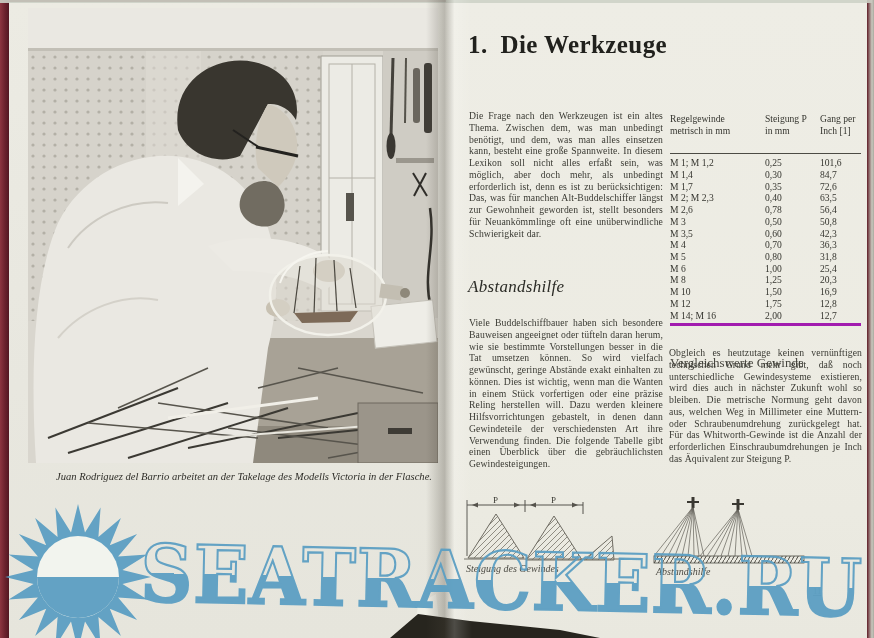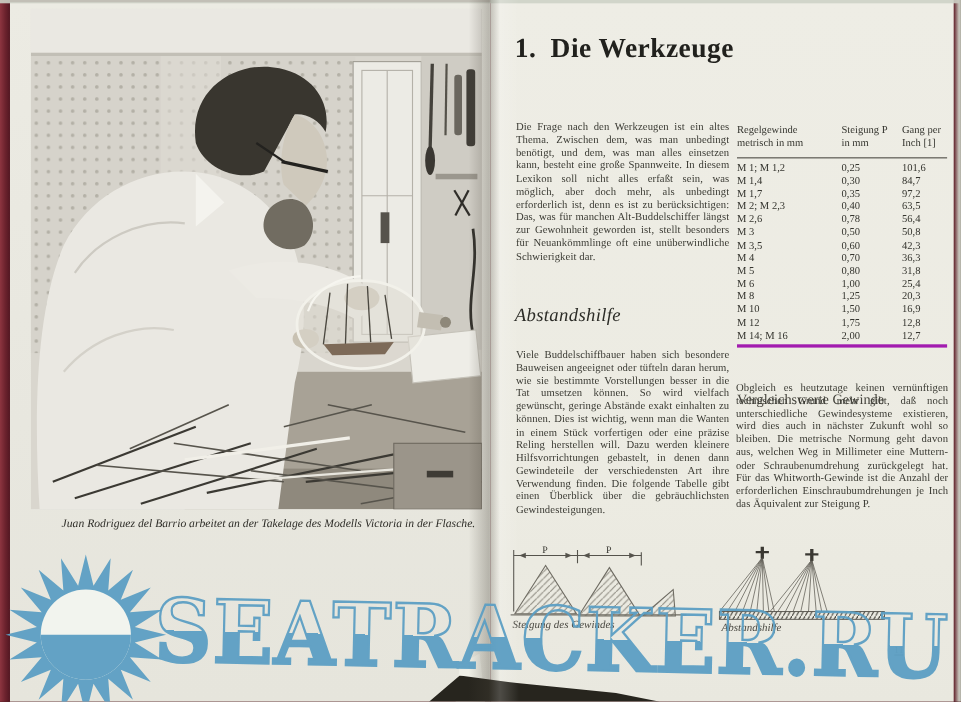--- a/index.html
+++ b/index.html
@@ -37,21 +37,21 @@
   .para{position:absolute;text-align:justify;font-size:9.7px;line-height:11.75px;
     color:#3a3a33;letter-spacing:.1px;}
   .para-intro{left:469px;top:110px;width:194px;}
   .section-heading{position:absolute;left:468px;top:277px;font-style:italic;
     font-size:17px;color:#2c2c27;letter-spacing:.3px;}
   .para-section{left:469px;top:317px;width:194px;}
   .para-threads{left:669px;top:347px;width:193px;}
   
   .tbl{position:absolute;left:670px;top:113px;width:191px;font-size:9.6px;color:#35352f;}
   .tbl-head{display:grid;grid-template-columns:95px 55px 41px;line-height:11.6px;
-    border-bottom:1px solid #4c4b44;padding-bottom:7px;}
+    border-bottom:1px solid #4c4b44;padding-bottom:17px;}
   .tbl-head span{display:block;}
   .tbl-rows{display:grid;grid-template-columns:95px 55px 41px;line-height:11.72px;
     padding-top:3px;border-bottom:3px solid #a21caf;padding-bottom:2px;}
   .tbl-caption{position:absolute;left:670px;top:311px;
     font-size:13px;color:#45443d;margin-top:44px;}
   
   .fig-left{position:absolute;left:464px;top:496px;}
   .fig-left-caption{position:absolute;left:466px;top:563px;font-style:italic;
     font-size:10px;color:#4b4a43;}
   .fig-right{position:absolute;left:652px;top:490px;}
@@ -184,21 +184,21 @@
     </div>
     <div class="tbl-rows">
         <div>M 1; M 1,2</div>
         <div>0,25</div>
         <div>101,6</div>
         <div>M 1,4</div>
         <div>0,30</div>
         <div>84,7</div>
         <div>M 1,7</div>
         <div>0,35</div>
-        <div>97,2</div>
+        <div>72,6</div>
         <div>M 2; M 2,3</div>
         <div>0,40</div>
         <div>63,5</div>
         <div>M 2,6</div>
         <div>0,78</div>
         <div>56,4</div>
         <div>M 3</div>
         <div>0,50</div>
         <div>50,8</div>
         <div>M 3,5</div>

